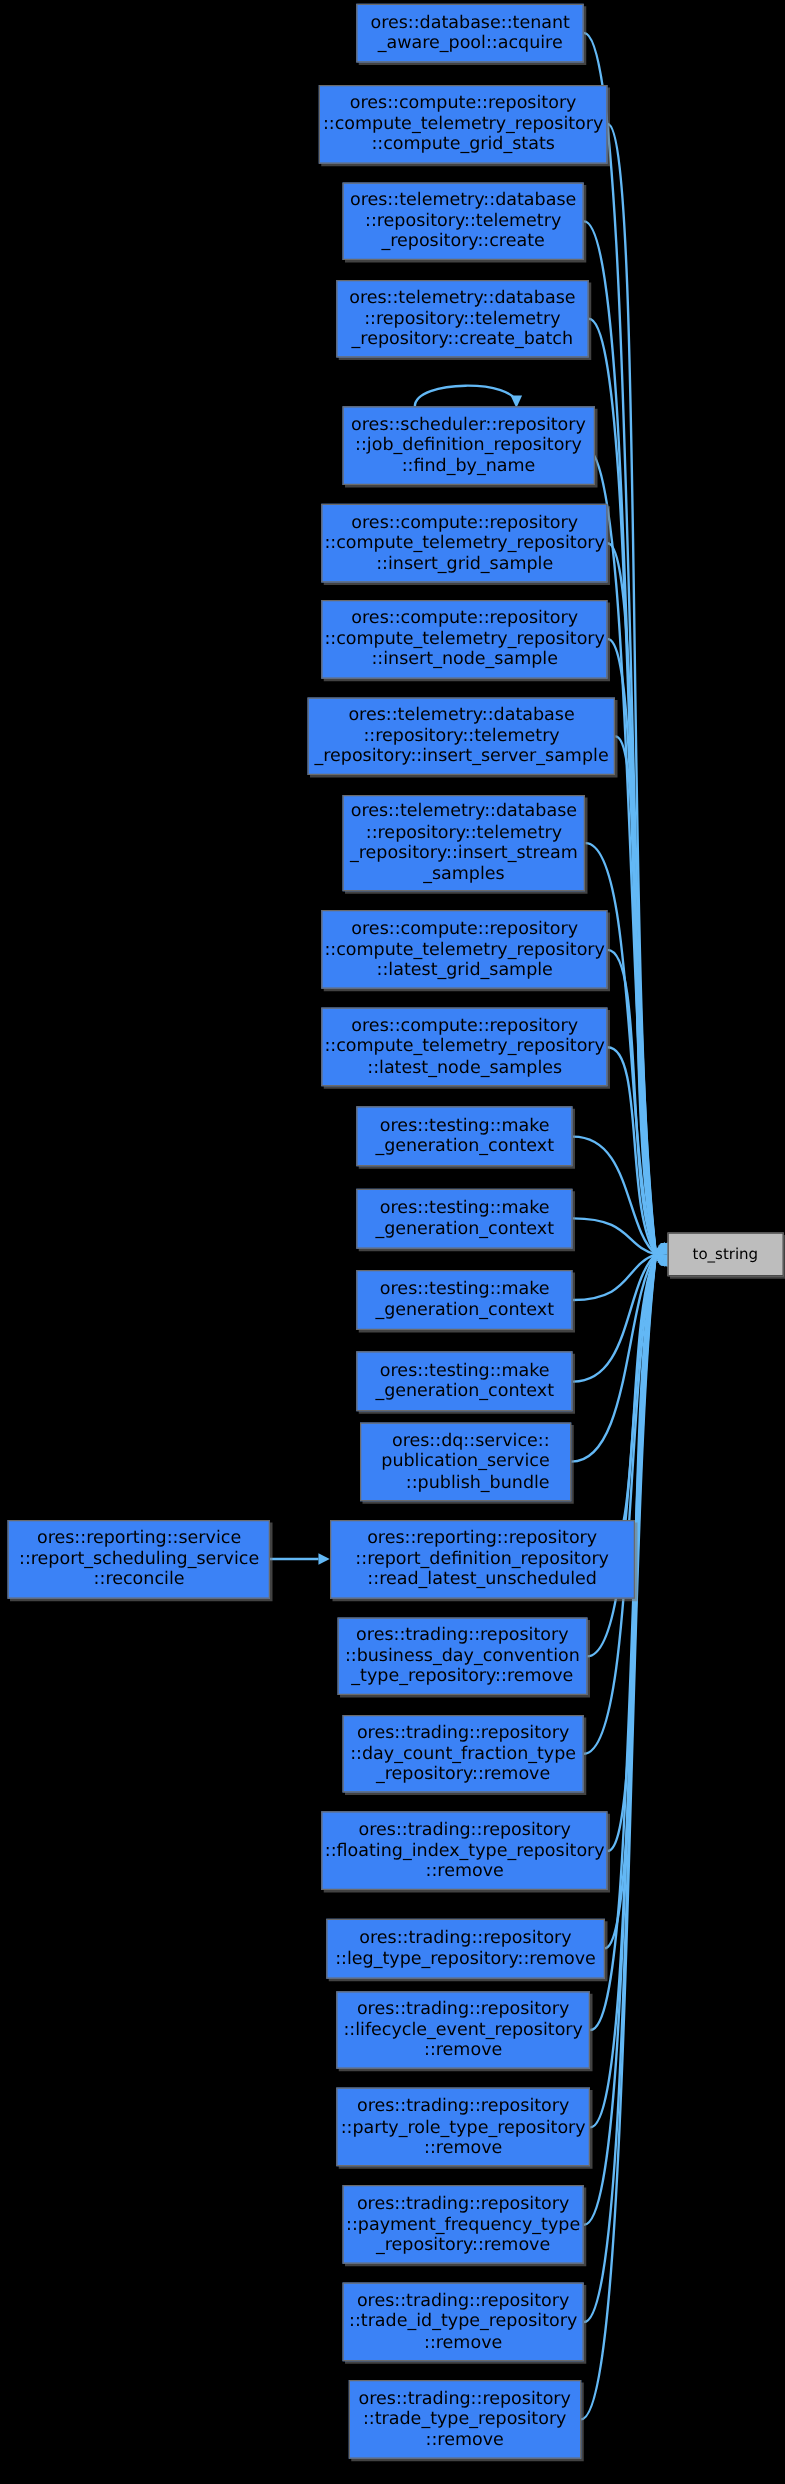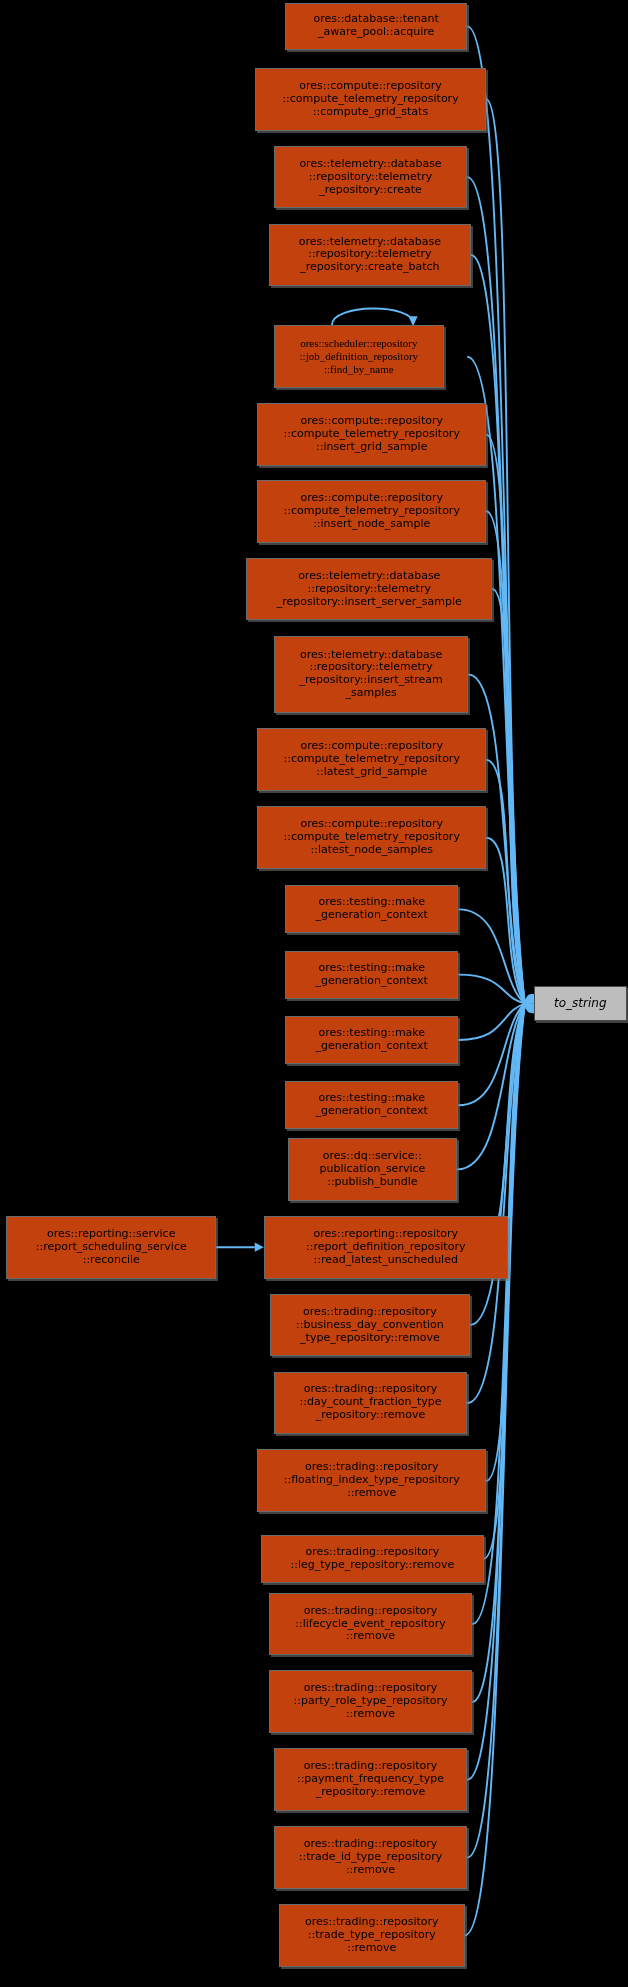--- a/index.html
+++ b/index.html
@@ -1,22 +1,22 @@
 <!DOCTYPE html>
 <html><head>
 <meta charset="utf-8">
 <style>
   html,body{margin:0;padding:0;background:#000;}
   #page{position:relative;width:628px;height:1987px;background:#000;overflow:hidden;
         font-family:"DejaVu Sans","Liberation Sans",sans-serif;}
   svg#edges{position:absolute;left:0;top:0;width:628px;height:1987px;}
-  .node{position:absolute;box-sizing:border-box;background:#c2410c;border:1px solid #6b6b6b;
+  .node{position:absolute;box-sizing:border-box;background:#3b82f6;border:1px solid #6b6b6b;
         box-shadow:2px 2px 0 rgba(120,120,120,.55);
         display:flex;align-items:center;justify-content:center;text-align:center;
-        color:#000;font-size:11px;line-height:1.18;padding:2px 4px;white-space:pre-line;}
+        color:#000;font-size:14px;line-height:1.18;padding:2px 4px;white-space:pre-line;}
   .node.center{background:#bdbdbd;border:1px solid #4a4a4a;font-size:12px;}
 </style>
 </head>
 <body>
 
 <div id="page">
   <svg id="edges" xmlns="http://www.w3.org/2000/svg">
       <path d="M 467.232 26.376106194690266 C 508.50415999999996 26.376106194690266, 499.79999999999995 788.5702149178255, 524.8 1003.5480404551201" fill="none" stroke="#63b8f5" stroke-width="1.9"></path>
       <path d="M 533.8 1003.5480404551201 L 537.7776729007354 994.256209726208 L 528.5989463784855 994.8814932057173 Z" fill="#63b8f5"></path>
       <path d="M 486.072 99.224399494311 C 515.66336 99.224399494311, 499.79999999999995 804.5968394437422, 524.8 1003.5480404551201" fill="none" stroke="#63b8f5" stroke-width="1.9"></path>
@@ -68,36 +68,36 @@
       <path d="M 467.232 1857.6314791403288 C 508.50415999999996 1857.6314791403288, 499.79999999999995 1191.4463969658661, 524.8 1003.5480404551201" fill="none" stroke="#63b8f5" stroke-width="1.9"></path>
       <path d="M 533.8 1003.5480404551201 L 528.514561860619 1012.1633839581256 L 537.6867445554843 1012.8782717898949 Z" fill="#63b8f5"></path>
       <path d="M 464.72 1935.5037926675097 C 507.5496 1935.5037926675097, 499.79999999999995 1208.5783059418459, 524.8 1003.5480404551201" fill="none" stroke="#63b8f5" stroke-width="1.9"></path>
       <path d="M 533.8 1003.5480404551201 L 528.5472970359368 1012.1833813037099 L 537.7221268294214 1012.8634535503045 Z" fill="#63b8f5"></path>
       <path d="M 331.8352 325.3053097345133 C 331.8352 303.3053097345133, 413.07328 303.3053097345133, 413.07328 323.3053097345133" fill="none" stroke="#63b8f5" stroke-width="1.9"></path>
       <path d="M 413.07328 326.3053097345133 L 408.47328 316.3053097345133 L 417.67328000000003 316.3053097345133 Z" fill="#63b8f5"></path>
       <path d="M 211.008 1247.2130214917827 L 254.76 1247.2130214917827" fill="none" stroke="#63b8f5" stroke-width="1.9"></path>
       <path d="M 263.76 1247.2130214917827 L 254.76 1242.6130214917828 L 254.76 1251.8130214917826 Z" fill="#63b8f5"></path>
     </svg>
   <div id="nodes">
-      <div class="node center" style="left: 533.8px; top: 985.964px; width: 92.944px; height: 35.1681px; font-style: italic;">to_string</div>
+      <div class="node center" style="left: 533.8px; top: 985.964px; width: 92.944px; height: 35.1681px;">to_string</div>
       <div class="node" style="left: 6.28px; top: 1215.81px; width: 210px; height: 62.8003px;">ores::reporting::service
 ::report_scheduling_service
 ::reconcile</div>
       <div class="node" style="left: 285.112px; top: 2.51201px; width: 182.12px; height: 47.7282px;">ores::database::tenant
 _aware_pool::acquire</div>
       <div class="node" style="left: 254.968px; top: 67.8243px; width: 231.104px; height: 62.8003px;">ores::compute::repository
 ::compute_telemetry_repository
 ::compute_grid_stats</div>
       <div class="node" style="left: 273.808px; top: 145.697px; width: 193.424px; height: 62.8003px;">ores::telemetry::database
 ::repository::telemetry
 _repository::create</div>
       <div class="node" style="left: 268.784px; top: 223.569px; width: 202.216px; height: 62.8003px;">ores::telemetry::database
 ::repository::telemetry
 _repository::create_batch</div>
-      <div class="node" style="left: 273.808px; top: 325.305px; width: 170px; height: 62.8003px; font-family: Liberation Serif, serif;">ores::scheduler::repository
+      <div class="node" style="left: 273.808px; top: 325.305px; width: 202px; height: 62.8003px;">ores::scheduler::repository
 ::job_definition_repository
 ::find_by_name</div>
       <div class="node" style="left: 257.48px; top: 403.178px; width: 228.592px; height: 62.8003px;">ores::compute::repository
 ::compute_telemetry_repository
 ::insert_grid_sample</div>
       <div class="node" style="left: 257.48px; top: 479.794px; width: 228.592px; height: 62.8003px;">ores::compute::repository
 ::compute_telemetry_repository
 ::insert_node_sample</div>
       <div class="node" style="left: 246.176px; top: 557.666px; width: 246.176px; height: 62.8003px;">ores::telemetry::database
 ::repository::telemetry
@@ -113,21 +113,21 @@
 ::compute_telemetry_repository
 ::latest_node_samples</div>
       <div class="node" style="left: 285.112px; top: 885.484px; width: 173.328px; height: 47.7282px;">ores::testing::make
 _generation_context</div>
       <div class="node" style="left: 285.112px; top: 950.796px; width: 173.328px; height: 47.7282px;">ores::testing::make
 _generation_context</div>
       <div class="node" style="left: 285.112px; top: 1016.11px; width: 173.328px; height: 47.7282px;">ores::testing::make
 _generation_context</div>
       <div class="node" style="left: 285.112px; top: 1081.42px; width: 173.328px; height: 47.7282px;">ores::testing::make
 _generation_context</div>
-      <div class="node" style="left: 287.624px; top: 1137.94px; width: 169.56px; height: 62.8003px;">ores::dq::service::
+      <div class="node" style="left: 287.624px; top: 1137.94px; width: 169.56px; height: 62.8003px; text-align: right;">ores::dq::service::
 publication_service
 ::publish_bundle</div>
       <div class="node" style="left: 263.76px; top: 1215.81px; width: 244px; height: 62.8003px;">ores::reporting::repository
 ::report_definition_repository
 ::read_latest_unscheduled</div>
       <div class="node" style="left: 270.04px; top: 1293.69px; width: 199.704px; height: 62.8003px;">ores::trading::repository
 ::business_day_convention
 _type_repository::remove</div>
       <div class="node" style="left: 273.808px; top: 1371.56px; width: 193.424px; height: 62.8003px;">ores::trading::repository
 ::day_count_fraction_type

